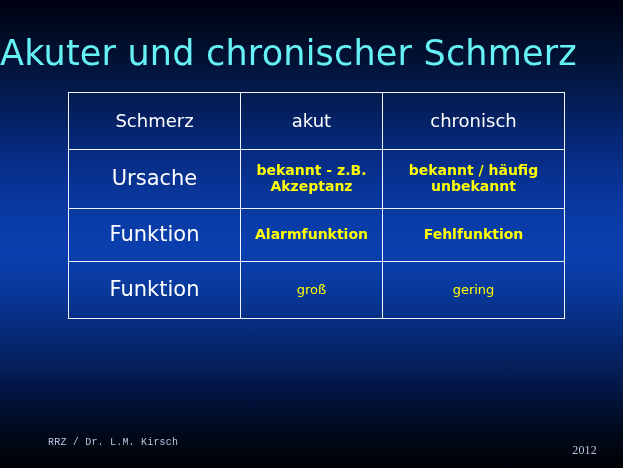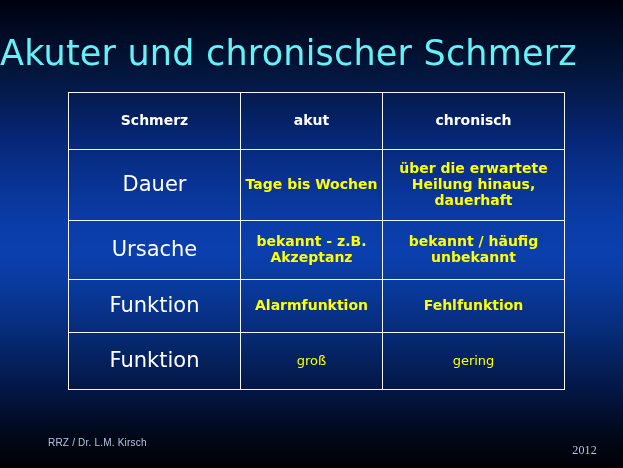--- a/index.html
+++ b/index.html
@@ -61,22 +61,22 @@
     vertical-align: middle;
     padding: 3px 4px;
     line-height: 1.12;
   }
   .col-label { width: 172px; }
   .col-acute { width: 142px; }
   .col-chronic { width: 182px; }
 
   .hdr {
     color: #ffffff;
-    font-size: 14px;
-    font-weight: 700;
+    font-size: 18px;
+    font-weight: 400;
   }
   .rowlabel {
     color: #ffffff;
     font-size: 21px;
     font-weight: 400;
   }
   .val {
     color: #ffff00;
     font-size: 14px;
     font-weight: 700;
@@ -93,21 +93,21 @@
   .r-funktion td { height: 46px; }
   .r-akzeptanz td { height: 50px; }
 
   
   #footer-left {
     position: absolute;
     left: 48px;
     top: 437px;
     color: #b9c4de;
     font-size: 10px;
-    font-family: Liberation Sans, sans-serif;
+    font-family: Liberation Mono, monospace;
     letter-spacing: 0.2px;
   }
   #footer-right {
     position: absolute;
     right: 26px;
     top: 443px;
     color: #b9c4de;
     font-size: 12px;
     font-family: Liberation Serif, serif;
     letter-spacing: 0.2px;
@@ -126,25 +126,20 @@
       <col class="col-acute">
       <col class="col-chronic">
     </colgroup>
     <tbody>
       <tr class="r-head">
         <td class="hdr">Schmerz</td>
         <td class="hdr">akut</td>
         <td class="hdr">chronisch</td>
       </tr>
 
-      <tr class="r-dauer">
-        <td class="rowlabel">Dauer</td>
-        <td class="val">Tage bis Wochen</td>
-        <td class="val">über die erwartete Heilung hinaus, dauerhaft</td>
-      </tr>
 
       <tr class="r-ursache">
         <td class="rowlabel">Ursache</td>
         <td class="val">bekannt - z.B. Akzeptanz</td>
         <td class="val">bekannt / häufig unbekannt</td>
       </tr>
 
       <tr class="r-funktion">
         <td class="rowlabel">Funktion</td>
         <td class="val">Alarmfunktion</td>

